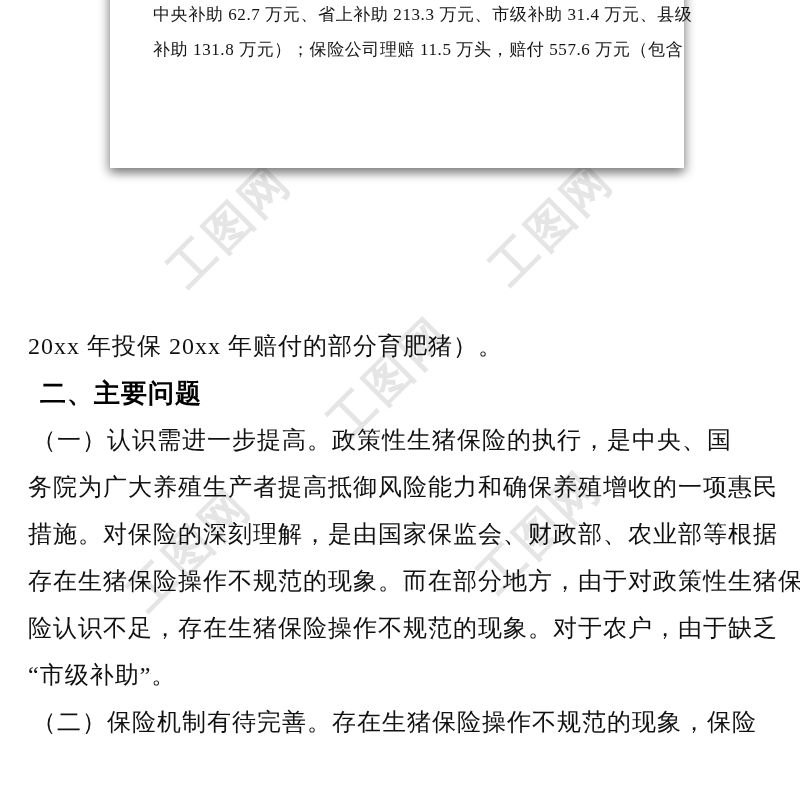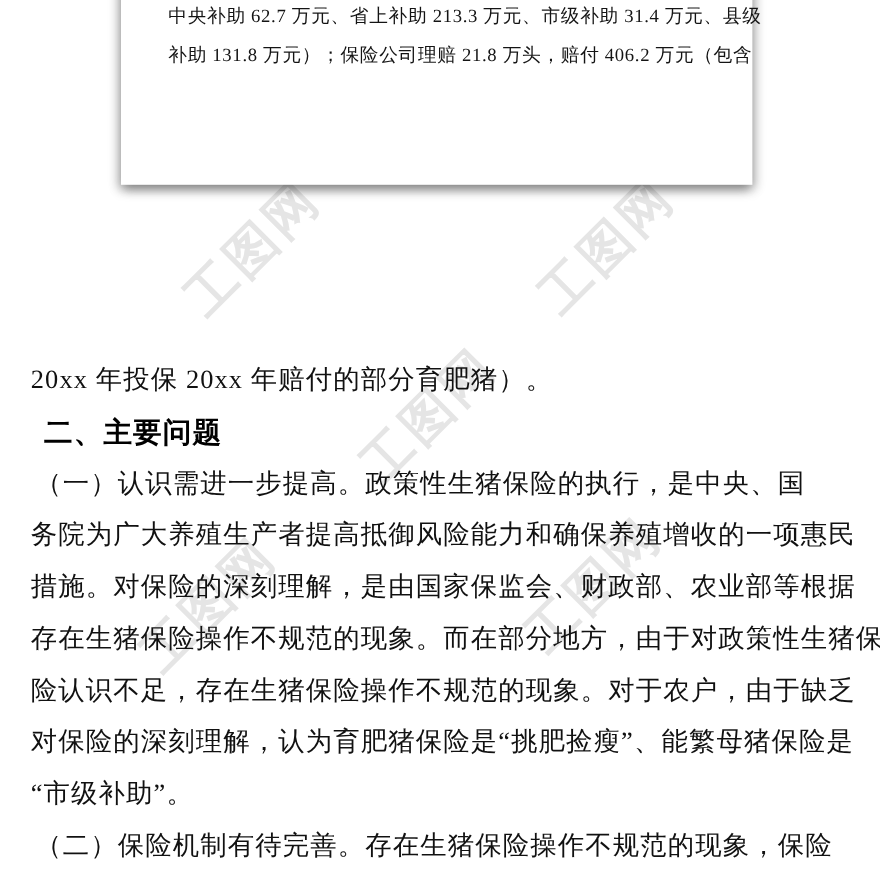--- a/index.html
+++ b/index.html
@@ -87,28 +87,27 @@
   <div class="wm w1">工图网</div>
   <div class="wm w2">工图网</div>
   <div class="wm w3">工图网</div>
   <div class="wm w4">工图网</div>
   <div class="wm w5">工图网</div>
 </div>
 
 <div class="page-card">
   <div class="card-lines">
     <div class="card-line">中央补助 62.7 万元、省上补助 213.3 万元、市级补助 31.4 万元、县级</div>
-    <div class="card-line">补助 131.8 万元）；保险公司理赔 21.8 万头，赔付 406.2 万元（包含</div>
+    <div class="card-line">补助 131.8 万元）；保险公司理赔 11.5 万头，赔付 557.6 万元（包含</div>
   </div>
 </div>
 
 <div class="doc">
   <div class="line">20xx 年投保 20xx 年赔付的部分育肥猪）。</div>
   <div class="line heading">二、主要问题</div>
   <div class="line indent">（一）认识需进一步提高。政策性生猪保险的执行，是中央、国</div>
   <div class="line">务院为广大养殖生产者提高抵御风险能力和确保养殖增收的一项惠民</div>
   <div class="line">措施。对保险的深刻理解，是由国家保监会、财政部、农业部等根据</div>
   <div class="line">存在生猪保险操作不规范的现象。而在部分地方，由于对政策性生猪保</div>
   <div class="line">险认识不足，存在生猪保险操作不规范的现象。对于农户，由于缺乏</div>
-  <div class="line">对保险的深刻理解，认为育肥猪保险是“挑肥捡瘦”、能繁母猪保险是</div>
   <div class="line">“市级补助”。</div>
   <div class="line indent">（二）保险机制有待完善。存在生猪保险操作不规范的现象，保险</div>
 </div>
 
 </body></html>

